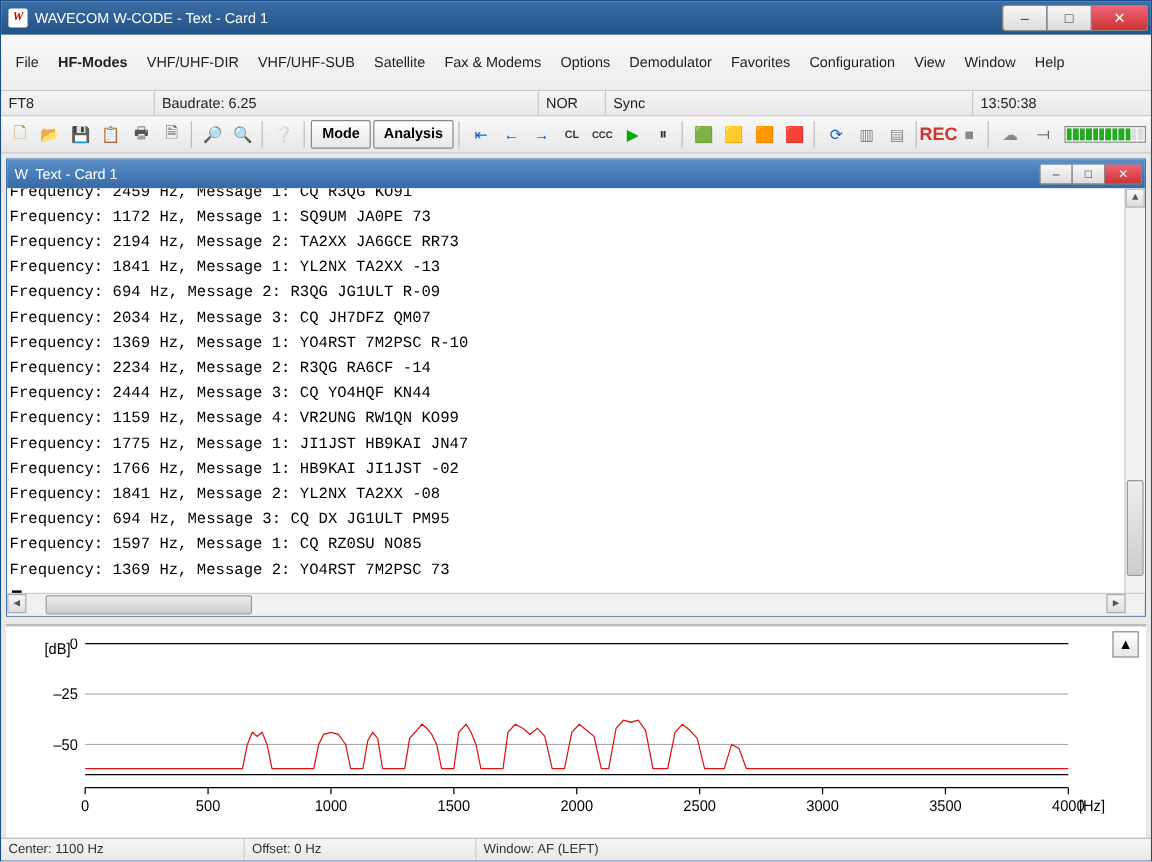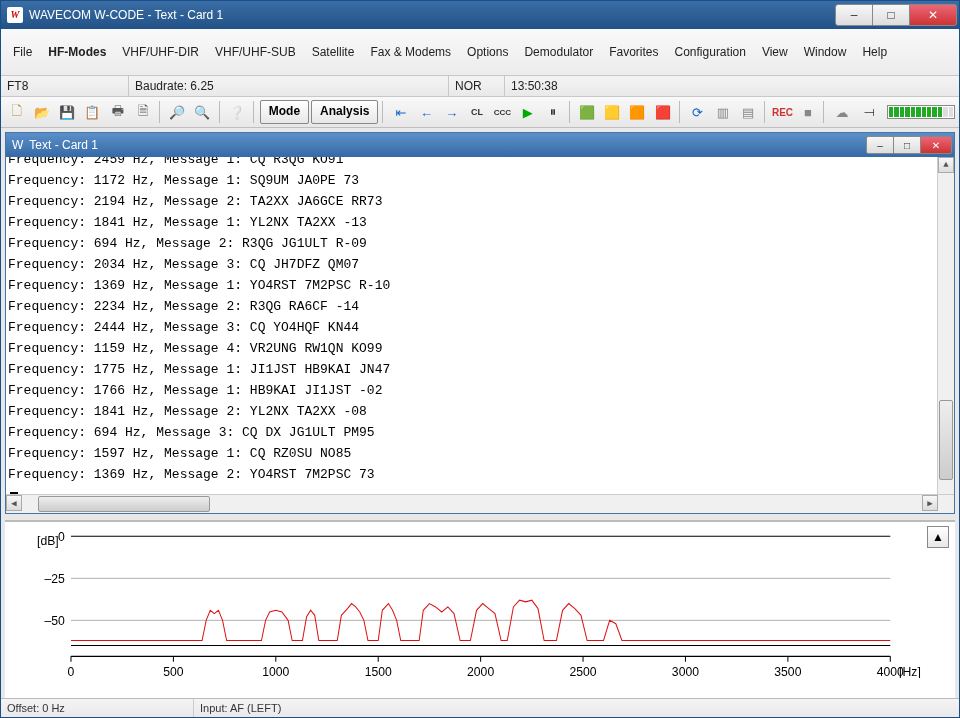--- a/index.html
+++ b/index.html
@@ -296,20 +296,21 @@
       <div class="menu-item">Configuration</div>
       <div class="menu-item">View</div>
       <div class="menu-item">Window</div>
       <div class="menu-item">Help</div>
     </div>
 
   <div class="inforow">
     <div class="cell" style="width:128px;">FT8</div>
     <div class="cell" style="width:320px;">Baudrate: 6.25</div>
     <div class="cell" style="width:56px;">NOR</div>
+    <div class="cell" style="flex:1;">Sync</div>
     <div class="cell" style="width:148px;border-right:none;justify-content:flex-start;">13:50:38</div>
   </div>
 
   <div class="toolbar">
     <div class="tb-btn ic-new">🗋</div>
     <div class="tb-btn ic-open">📂</div>
     <div class="tb-btn ic-save">💾</div>
     <div class="tb-btn ic-copy">📋</div>
     <div class="tb-btn ic-print">🖶</div>
     <div class="tb-btn ic-print">🗎</div>
@@ -332,21 +333,21 @@
     <div class="tb-sep line"></div>
     <div class="tb-btn">🟩</div>
     <div class="tb-btn">🟨</div>
     <div class="tb-btn">🟧</div>
     <div class="tb-btn">🟥</div>
     <div class="tb-sep line"></div>
     <div class="tb-btn ic-blue">⟳</div>
     <div class="tb-btn ic-gray">▥</div>
     <div class="tb-btn ic-gray">▤</div>
     <div class="tb-sep line"></div>
-    <div class="tb-btn ic-red" style="font-size:10px;font-weight:bold;">REC</div>
+    <div class="tb-btn ic-red" style="font-size:15px;font-weight:bold;">REC</div>
     <div class="tb-btn ic-gray">■</div>
     <div class="tb-sep line"></div>
     <div class="tb-btn ic-gray">☁</div>
     <div class="tb-sep" style="flex:1;"></div>
     <div class="tb-btn ic-dark">⟞</div>
     <div class="signal">
       <div class="bar"></div>
         <div class="bar"></div>
         <div class="bar"></div>
         <div class="bar"></div>
@@ -444,17 +445,18 @@
             <text class="axis-label" x="759.375" y="133" text-anchor="middle">3500</text>
             <line x1="860" y1="115" x2="860" y2="120" stroke="#000" stroke-width="1"></line>
             <text class="axis-label" x="860" y="133" text-anchor="middle">4000</text>
             <text class="axis-label" x="890" y="133" text-anchor="end">[Hz]</text>
           </svg>
       </div>
     </div>
   </div>
 
   <div class="statusbar">
+    <div class="scell" style="width:190px;">Center: 1100 Hz</div>
     <div class="scell" style="width:180px;">Offset: 0 Hz</div>
-    <div class="scell" style="flex:1;border-right:none;">Input: AF (LEFT)</div>
+    <div class="scell" style="flex:1;border-right:none;">Window: AF (LEFT)</div>
   </div>
 
 </div>
 
 </body></html>

